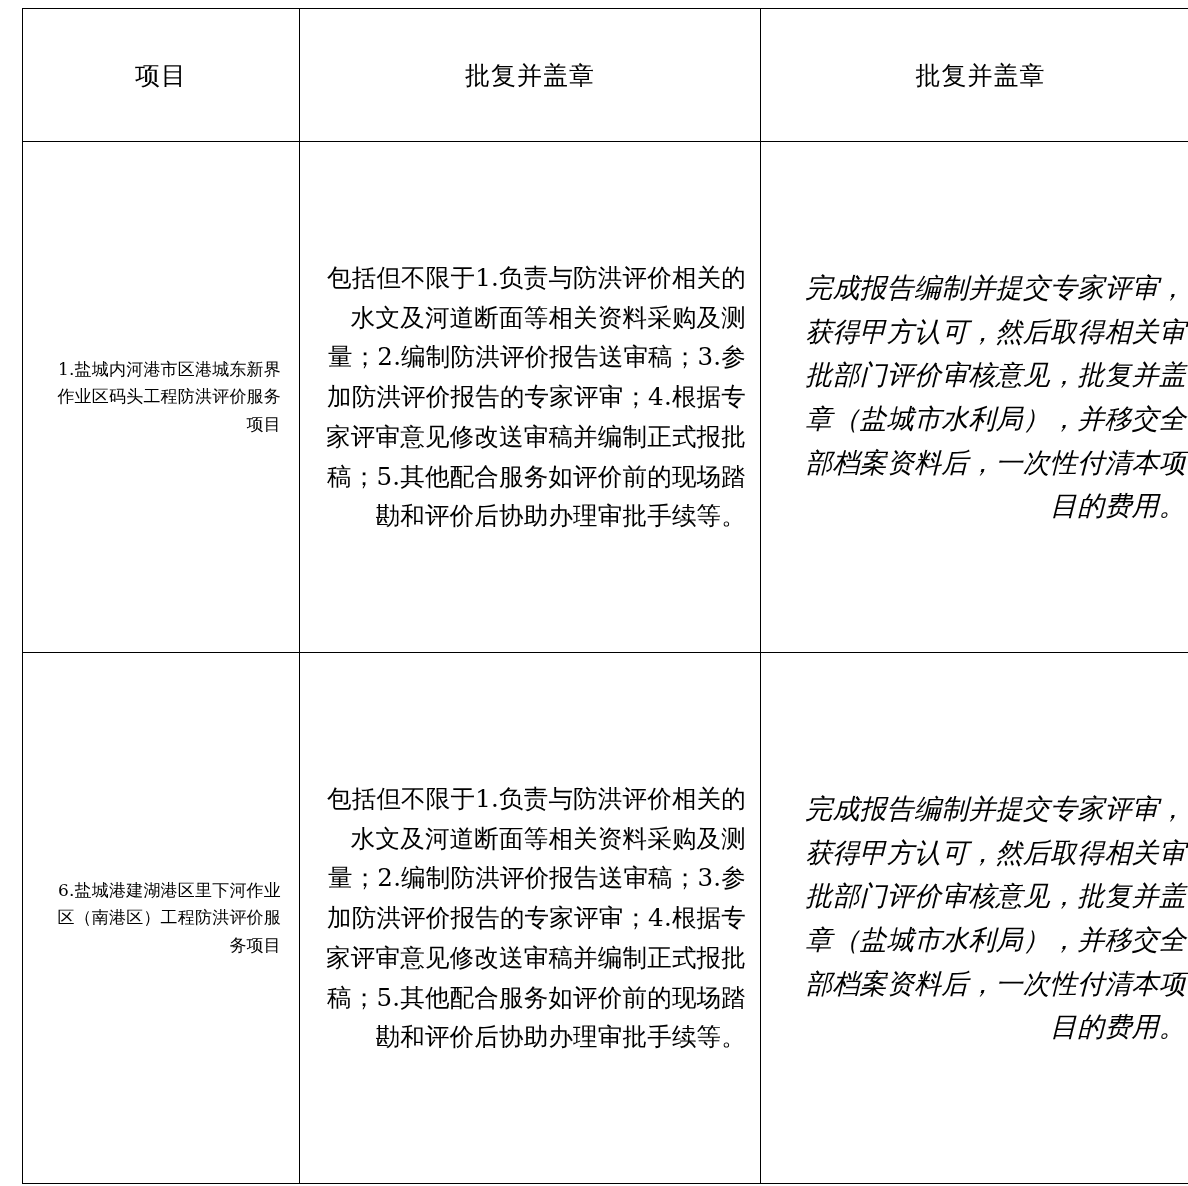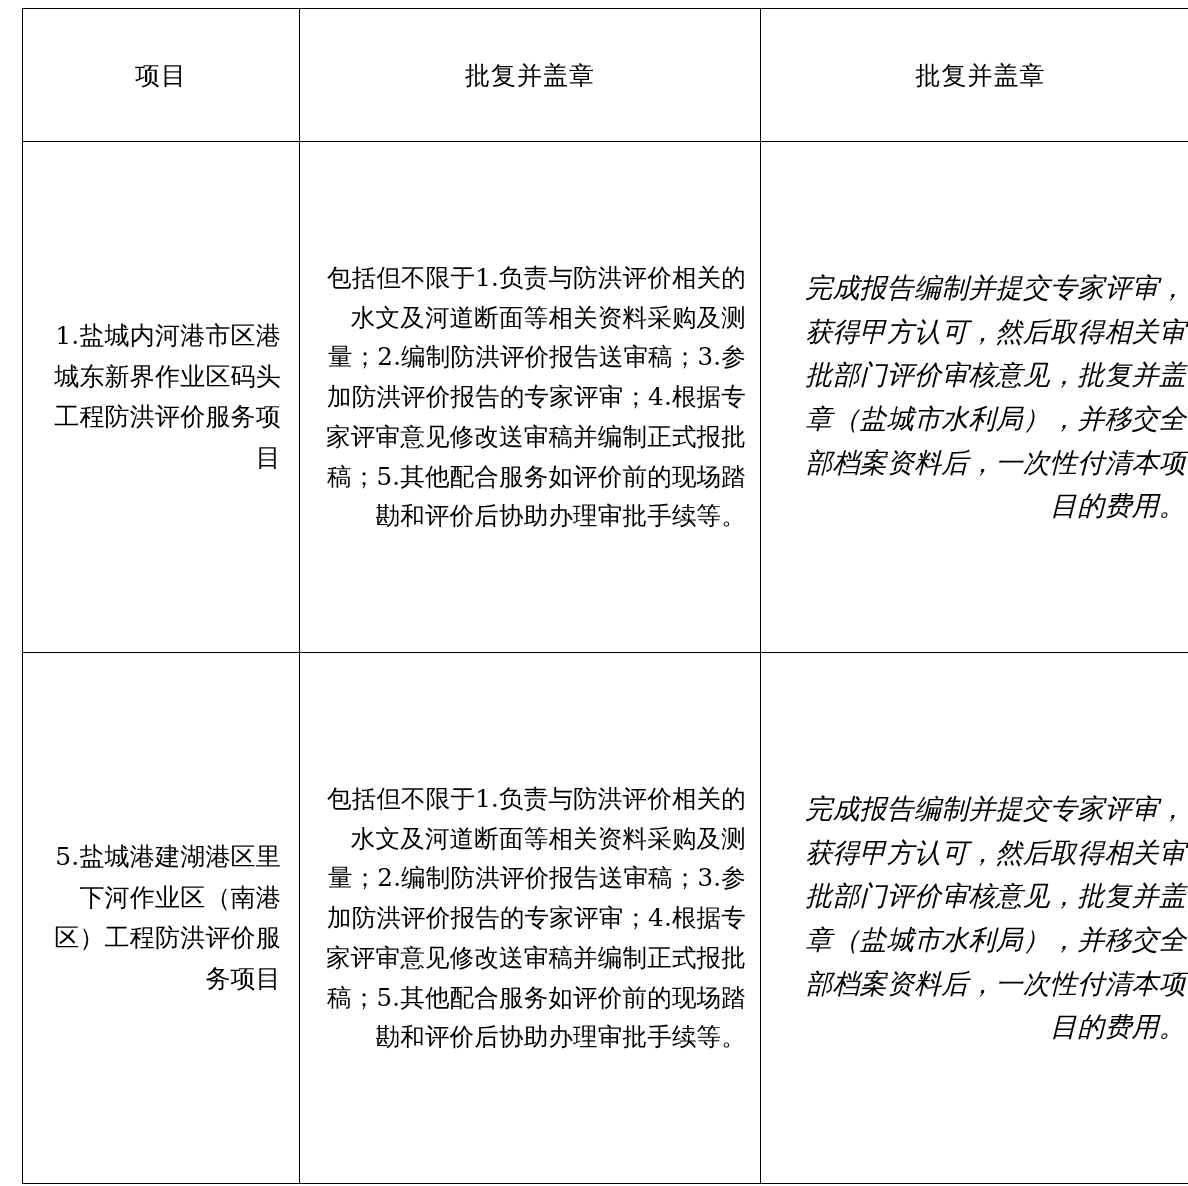--- a/index.html
+++ b/index.html
@@ -41,21 +41,21 @@
     text-align: center;
     font-weight: normal;
     font-size: 25px;
     letter-spacing: 1px;
   }
   .cell-inner {
     padding: 0 16px;
   }
   .item-cell {
     text-align: center;
-    font-size: 25px;
+    font-size: 17px;
     line-height: 1.62;
     letter-spacing: 0.2px;
   }
   .item-cell .cell-inner {
     padding: 0 18px;
   }
   .service-cell {
     font-size: 24.5px;
     line-height: 1.62;
     letter-spacing: 0.2px;
@@ -108,21 +108,21 @@
         </td>
         <td class="service-cell">
           <div class="cell-inner nowrapfix">包括但不限于1.负责与防洪评价相关的水文及河道断面等相关资料采购及测量；2.编制防洪评价报告送审稿；3.参加防洪评价报告的专家评审；4.根据专家评审意见修改送审稿并编制正式报批稿；5.其他配合服务如评价前的现场踏勘和评价后协助办理审批手续等。</div>
         </td>
         <td class="payment-cell">
           <div class="cell-inner nowrapfix">完成报告编制并提交专家评审，获得甲方认可，然后取得相关审批部门评价审核意见，批复并盖章（盐城市水利局），并移交全部档案资料后，一次性付清本项目的费用。</div>
         </td>
       </tr>
       <tr class="row-2">
         <td class="item-cell">
-          <div class="cell-inner nowrapfix">5.盐城港建湖港区里下河作业区（南港区）工程防洪评价服务项目</div>
+          <div class="cell-inner nowrapfix">6.盐城港建湖港区里下河作业区（南港区）工程防洪评价服务项目</div>
         </td>
         <td class="service-cell">
           <div class="cell-inner nowrapfix">包括但不限于1.负责与防洪评价相关的水文及河道断面等相关资料采购及测量；2.编制防洪评价报告送审稿；3.参加防洪评价报告的专家评审；4.根据专家评审意见修改送审稿并编制正式报批稿；5.其他配合服务如评价前的现场踏勘和评价后协助办理审批手续等。</div>
         </td>
         <td class="payment-cell">
           <div class="cell-inner nowrapfix">完成报告编制并提交专家评审，获得甲方认可，然后取得相关审批部门评价审核意见，批复并盖章（盐城市水利局），并移交全部档案资料后，一次性付清本项目的费用。</div>
         </td>
       </tr>
     </tbody>
   </table>

